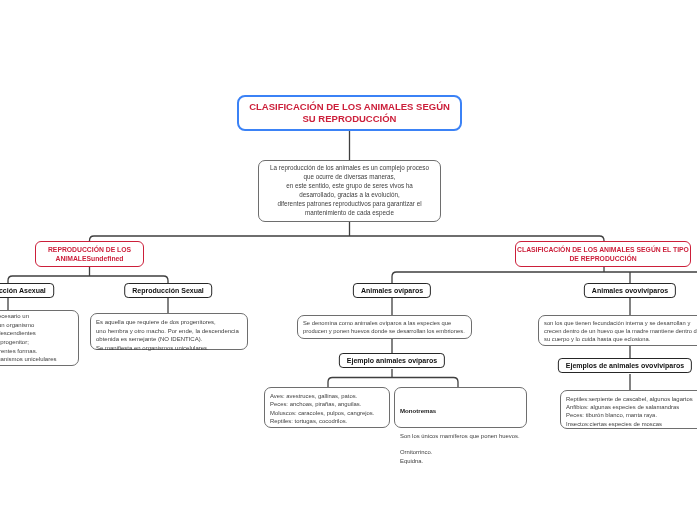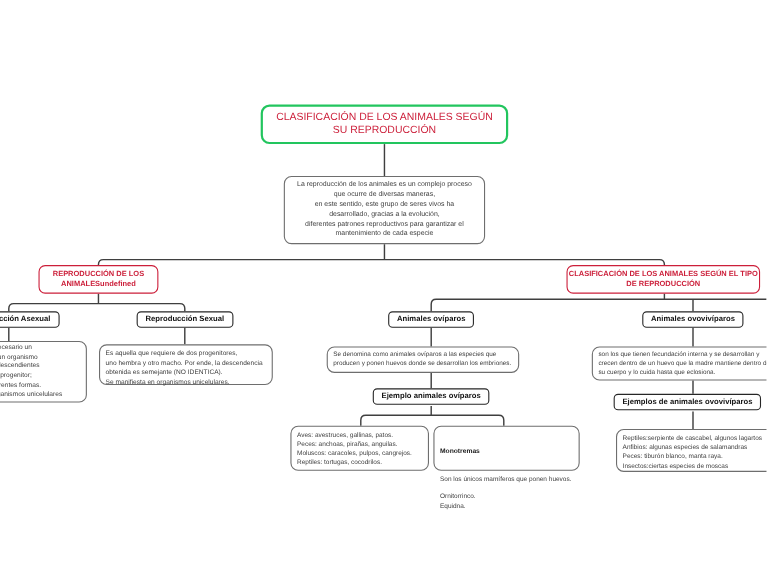--- a/index.html
+++ b/index.html
@@ -24,22 +24,22 @@
     background:#fff;
     border:1.3px solid var(--border-dark);
     border-radius:5px;
     box-sizing:border-box;
     display:flex;align-items:center;justify-content:center;
     text-align:center;
     white-space:pre;
     color:#111;
   }
   .node--title{
-    border:2px solid #22c55e;border-radius:8px;
-    font-weight:normal;font-size:9.5px;line-height:12.5px;
+    border:2px solid #3b82f6;border-radius:8px;
+    font-weight:bold;font-size:9.5px;line-height:12.5px;
     color:var(--red);
   }
   .node--redhead{
     border:1.4px solid var(--red);border-radius:6px;
     font-weight:bold;font-size:6.8px;line-height:9px;
     color:var(--red);
   }
   .node--label{
     border-radius:4px;
     font-weight:bold;font-size:7px;line-height:9px;

